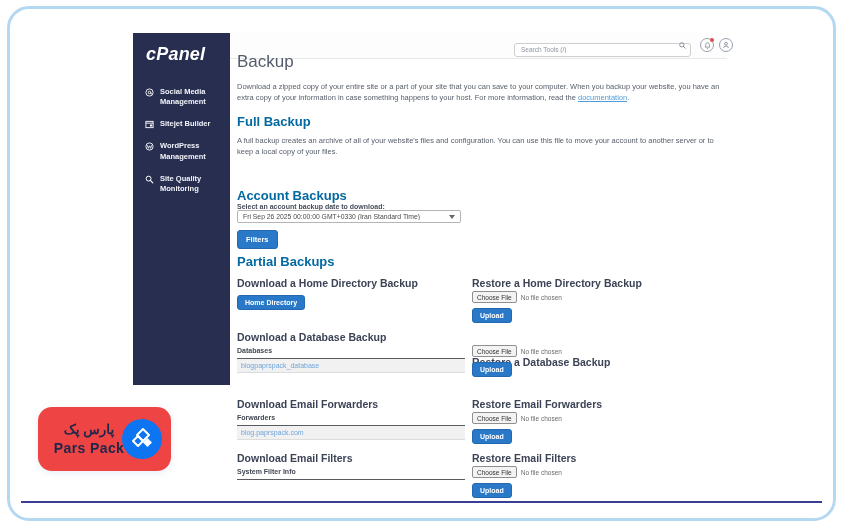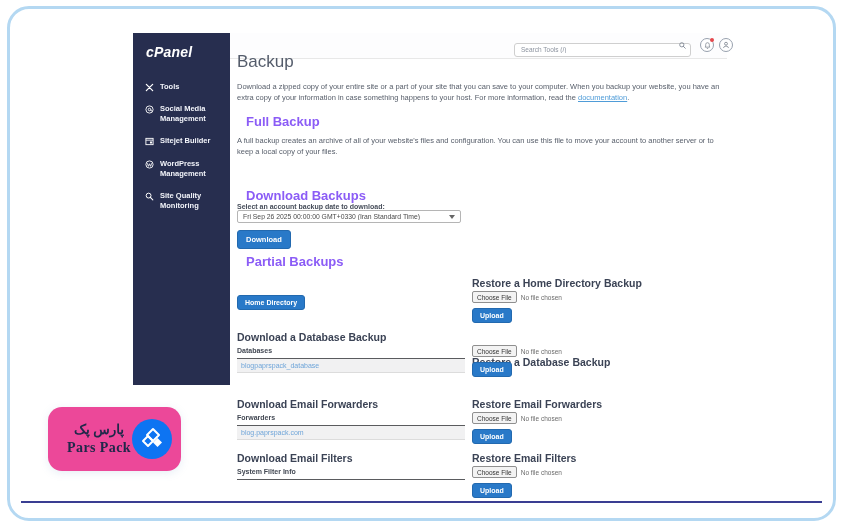--- a/index.html
+++ b/index.html
@@ -2,81 +2,75 @@
 <html><head>
 <meta charset="utf-8">
 <style>
   html,body{margin:0;padding:0;background:#ffffff;font-family:"Liberation Sans",sans-serif;}
   .stage{position:relative;width:843px;height:527px;background:#fff;overflow:hidden;}
   .frame{position:absolute;left:7px;top:6px;right:7px;bottom:6px;border:3px solid #b4d8f2;border-radius:22px;background:#fff;}
   .bottom-line{position:absolute;left:21px;right:21px;top:501px;height:2px;background:#3a3e92;}
 
   
   .sidebar{position:absolute;left:133px;top:33px;width:97px;height:352px;background:#272e4f;color:#fff;}
-  .cp-logo{margin:11px 0 0 13px;font-size:14px;font-weight:800;font-style:italic;letter-spacing:.2px;color:#fff;}
+  .cp-logo{margin:11px 0 0 13px;font-size:18px;font-weight:800;font-style:italic;letter-spacing:.2px;color:#fff;}
   .nav{margin-top:16px;}
   .nav-item{display:flex;align-items:flex-start;gap:6px;padding:6px 6px 6px 12px;cursor:pointer;}
   .nav-item svg{flex:0 0 auto;margin-top:1px;}
   .nav-label{font-size:7.5px;font-weight:600;line-height:1.35;color:#f2f4fa;}
 
   
   .topbar{position:absolute;left:230px;top:33px;width:497px;height:25px;background:#fdfdfe;border-bottom:1px solid #e8e8e8;}
   .search-wrap{position:absolute;left:284px;top:5px;width:177px;height:14px;}
   .search-input{width:100%;height:100%;box-sizing:border-box;border:1px solid #cfcfcf;border-radius:3px;padding:0 16px 0 6px;font-size:6.5px;color:#444;font-family:"Liberation Sans",sans-serif;outline:none;background:#fff;}
   .search-input::placeholder{color:#8c939f;}
   .search-icon{position:absolute;right:5px;top:3.5px;}
   .tb-circle{position:absolute;top:5px;width:14px;height:14px;border:1px solid #98a1ae;border-radius:50%;box-sizing:border-box;display:flex;align-items:center;justify-content:center;background:#fff;cursor:pointer;}
   .tb-bell{left:470px;}
   .tb-user{left:489px;}
   .notif-dot{position:absolute;right:-1px;top:-1px;width:4px;height:4px;border-radius:50%;background:#e5484d;}
 
   
   .h1{position:absolute;left:237px;top:52px;font-size:17px;font-weight:400;color:#545c6b;}
   .intro{position:absolute;left:237px;top:81px;width:489px;font-size:7.5px;line-height:1.5;color:#59606c;}
   a.doc-link{color:#4f9cd8;text-decoration:underline;cursor:pointer;}
-  .h2{position:absolute;font-size:13px;font-weight:600;color:#8b5cf6;margin-left:9px;}
+  .h2{position:absolute;font-size:13px;font-weight:600;color:#0369a1;}
   .small-p{position:absolute;left:237px;width:489px;font-size:7.5px;color:#59606c;line-height:1.4;}
   .btn{display:inline-block;background:#2979c8;border:1px solid #2269af;border-radius:3px;color:#fff;font-size:7.5px;font-weight:600;padding:4px 8px;cursor:pointer;font-family:"Liberation Sans",sans-serif;}
   .btn-sm{font-size:7px;padding:3px 7px;}
   .field-label{position:absolute;left:237px;top:203px;font-size:7px;font-weight:700;color:#454c59;}
   .select{position:absolute;left:237px;top:210px;width:224px;height:13px;box-sizing:border-box;border:1px solid #b5b5b5;border-radius:2px;background:#fff;display:flex;align-items:center;justify-content:space-between;padding:0 5px;cursor:pointer;}
   .select-text{font-size:6.8px;color:#4a4a4a;white-space:nowrap;overflow:hidden;}
   .select-caret{width:0;height:0;border-left:3px solid transparent;border-right:3px solid transparent;border-top:4px solid #666;}
 
   .h3{position:absolute;font-size:10.5px;font-weight:600;color:#3b4355;}
   .table-head{position:absolute;width:228px;font-size:7px;font-weight:700;color:#42485312;color:#424853;padding-bottom:4px;border-bottom:1.5px solid #5a5b5e;}
   .table-row{position:absolute;width:228px;height:14px;background:#f1f1f2;border-bottom:1px solid #dcdcdc;display:flex;align-items:center;box-sizing:border-box;padding-left:4px;cursor:pointer;}
   .table-row span{font-size:7px;color:#6fa5d9;}
   .filefield{position:absolute;display:flex;align-items:center;gap:4px;}
   .file-btn{border:1px solid #8f8f8f;background:#f3f3f3;border-radius:2px;font-size:6.5px;color:#333;padding:1.5px 4px;cursor:pointer;}
   .file-status{font-size:6.5px;color:#6b6b6b;}
 
   .abs{position:absolute;}
 
   
-  .badge{position:absolute;left:48px;top:407px;width:133px;height:64px;background:#ec4899;border-radius:14px;box-shadow:0 2px 8px rgba(120,160,200,.18);font-family:Liberation Serif, serif;}
+  .badge{position:absolute;left:38px;top:407px;width:133px;height:64px;background:#ef4444;border-radius:14px;box-shadow:0 2px 8px rgba(120,160,200,.18);}
   .badge-fa{position:absolute;left:10px;top:14px;width:82px;text-align:center;font-size:13.5px;font-weight:700;color:#20284a;}
   .badge-en{position:absolute;left:10px;top:33px;width:82px;text-align:center;font-size:14px;font-weight:700;letter-spacing:.4px;color:#20284a;}
   .badge-circle{position:absolute;right:9px;top:12px;width:40px;height:40px;border-radius:50%;background:#0d74f2;display:flex;align-items:center;justify-content:center;}
 </style>
 </head>
 <body>
 
 <div class="stage">
   <div class="frame"></div>
 
   <div class="sidebar">
     <div class="cp-logo">cPanel</div>
     <div class="nav">
-      <div class="nav-item">
-        <svg width="9" height="9" viewBox="0 0 10 10">
-            <path d="M1.5 8.5 L8.5 1.5 M1.5 1.5 L8.5 8.5" stroke="#fff" stroke-width="1.4" stroke-linecap="round" fill="none"></path>
-          </svg>
-        <span class="nav-label">Tools</span>
-      </div>
       <div class="nav-item">
         <svg width="9" height="9" viewBox="0 0 10 10">
             <circle cx="5" cy="5" r="4" stroke="#fff" stroke-width="1" fill="none"></circle>
             <circle cx="5" cy="5" r="1.4" stroke="#fff" stroke-width="1" fill="none"></circle>
             <path d="M6.4 5 q0 2 1.3 1.6" stroke="#fff" stroke-width="1" fill="none"></path>
           </svg>
         <span class="nav-label">Social Media Management</span>
       </div>
       <div class="nav-item">
         <svg width="9" height="9" viewBox="0 0 10 10">
@@ -124,30 +118,31 @@
         </svg>
     </div>
   </div>
 
   <div class="h1">Backup</div>
   <div class="intro"><span>Download a zipped copy of your entire site or a part of your site that you can save to your computer. When you backup your website, you have an extra copy of your information in case something happens to your host. For more information, read the </span><a class="doc-link">documentation</a><span>.</span></div>
 
   <div class="h2" style="left:237px;top:114px;">Full Backup</div>
   <div class="small-p" style="top:136px;">A full backup creates an archive of all of your website's files and configuration. You can use this file to move your account to another server or to keep a local copy of your files.</div>
 
-  <div class="h2" style="left:237px;top:188px;">Download Backups</div>
+  <div class="h2" style="left:237px;top:188px;">Account Backups</div>
   <div class="field-label">Select an account backup date to download:</div>
   <div class="select">
     <span class="select-text">Fri Sep 26 2025 00:00:00 GMT+0330 (Iran Standard Time)</span>
     <span class="select-caret"></span>
   </div>
-  <div class="abs" style="left:237px;top:228px;"><span class="btn">Download</span></div>
+  <div class="abs" style="left:237px;top:228px;"><span class="btn">Filters</span></div>
 
   <div class="h2" style="left:237px;top:254px;">Partial Backups</div>
 
+  <div class="h3" style="left:237px;top:277px;">Download a Home Directory Backup</div>
   <div class="abs" style="left:237px;top:291px;"><span class="btn btn-sm">Home Directory</span></div>
   <div class="h3" style="left:472px;top:277px;">Restore a Home Directory Backup</div>
   <div class="filefield" style="left:472px;top:291px;">
     <span class="file-btn">Choose File</span>
     <span class="file-status">No file chosen</span>
   </div>
   <div class="abs" style="left:472px;top:304px;"><span class="btn btn-sm">Upload</span></div>
 
   <div class="h3" style="left:237px;top:331px;">Download a Database Backup</div>
   <div class="table-head" style="left:237px;top:347px;">Databases</div>

